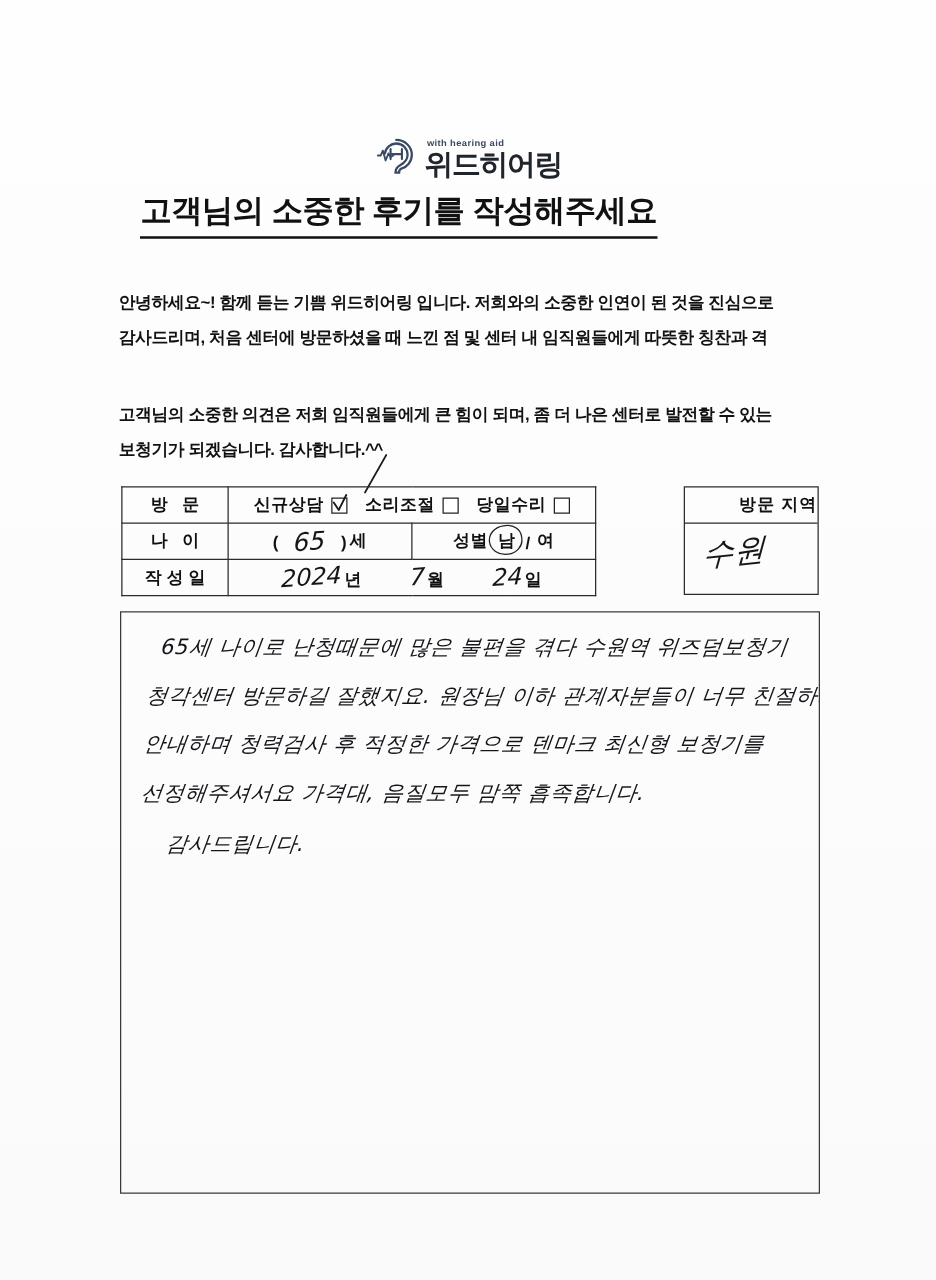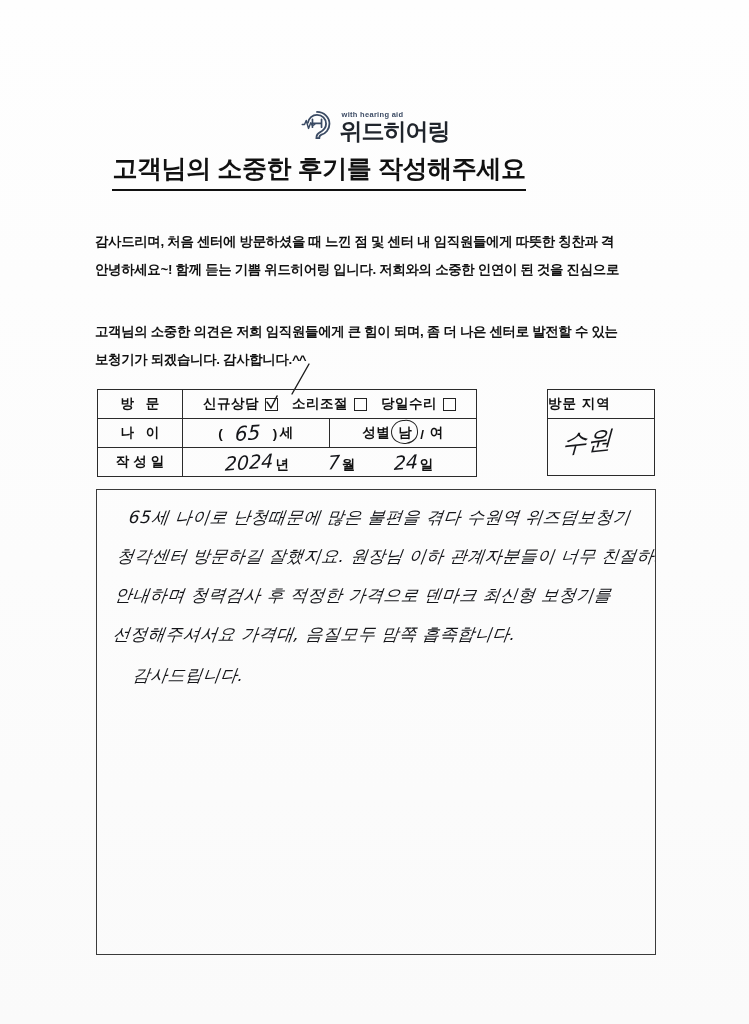--- a/index.html
+++ b/index.html
@@ -226,21 +226,21 @@
     position: absolute;
     left: 547px;
     top: 389px;
     width: 106px;
     border: 1.2px solid #2b2b2b;
     background: transparent;
   }
   .region-head {
     height: 28px;
     line-height: 28px;
-    text-align: left;
+    text-align: right;
     font-size: 13.5px;
     font-weight: 700;
     border-bottom: 1.2px solid #2b2b2b;
     letter-spacing: 1px;
     color: #111;
   }
   .region-value {
     height: 56px;
     position: relative;
   }
@@ -305,22 +305,22 @@
       <div class="logo-tagline">with hearing aid</div>
       <div class="logo-name">위드히어링</div>
     </div>
   </div>
 
   <div class="doc-title">
     <span class="t">고객님의 소중한 후기를 작성해주세요</span>
   </div>
 
   <div class="para p1">
+    <div>안녕하세요~! 함께 듣는 기쁨 위드히어링 입니다. 저희와의 소중한 인연이 된 것을 진심으로</div>
     <div>감사드리며, 처음 센터에 방문하셨을 때 느낀 점 및 센터 내 임직원들에게 따뜻한 칭찬과 격</div>
-    <div>안녕하세요~! 함께 듣는 기쁨 위드히어링 입니다. 저희와의 소중한 인연이 된 것을 진심으로</div>
   </div>
 
   <div class="para p2">
     <div>고객님의 소중한 의견은 저희 임직원들에게 큰 힘이 되며, 좀 더 나은 센터로 발전할 수 있는</div>
     <div class="lastline"><span>보청기가 되겠습니다. 감사합니다.</span><span class="smiley">^^</span></div>
   </div>
 
   <svg class="pen-stroke-smiley" viewBox="0 0 22 34">
     <path d="M20 2 L3 32" stroke="#1c1c1c" stroke-width="1.4" fill="none" stroke-linecap="round"></path>
   </svg>

